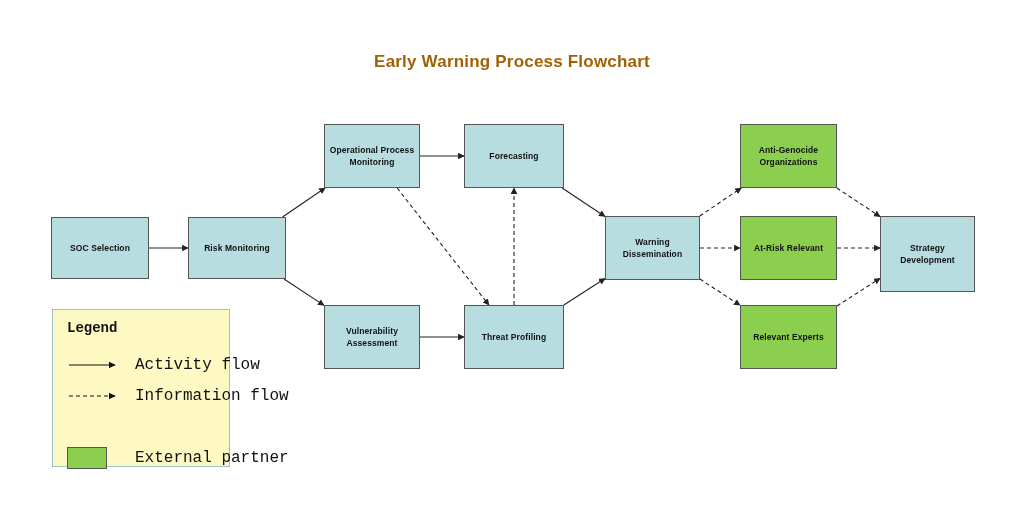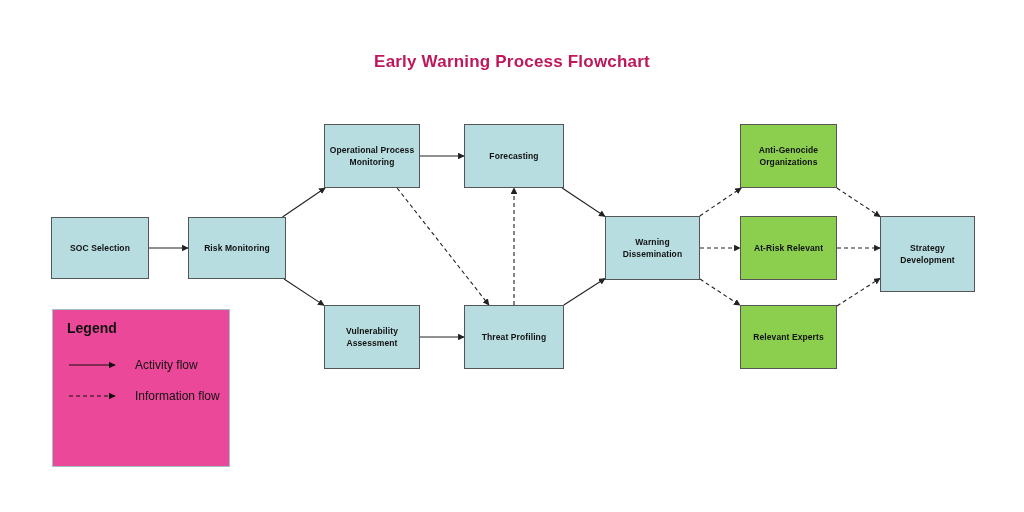--- a/index.html
+++ b/index.html
@@ -22,21 +22,21 @@
     height: 512px;
   }
   .chart-title {
     position: absolute;
     left: 0;
     top: 52px;
     width: 1024px;
     text-align: center;
     font-size: 17px;
     font-weight: bold;
-    color: #be185d;
+    color: #a16207;
     letter-spacing: 0.2px;
   }
   .node {
     position: absolute;
     box-sizing: border-box;
     display: flex;
     align-items: center;
     justify-content: center;
     text-align: center;
     border: 1px solid #555555;
@@ -52,21 +52,22 @@
   .node span { display: block; width: 100%; }
 
   .legend-box {
     position: absolute;
     left: 52px;
     top: 309px;
     width: 178px;
     height: 158px;
     box-sizing: border-box;
     border: 1px solid #9ec3c8;
-    background: #ec4899;
+    background: #fef9c3;
+    font-family: Liberation Mono, monospace;
   }
   .legend-title {
     position: absolute;
     left: 14px;
     top: 10px;
     font-size: 14px;
     font-weight: bold;
     color: #111111;
   }
   .legend-row {
@@ -77,21 +78,21 @@
     display: flex;
     align-items: center;
   }
   .legend-row .sample {
     width: 54px;
     height: 22px;
     position: relative;
     flex: 0 0 54px;
   }
   .legend-row .lbl {
-    font-size: 12px;
+    font-size: 16px;
     color: #111111;
     margin-left: 14px;
     white-space: nowrap;
   }
   .swatch {
     width: 40px;
     height: 22px;
     box-sizing: border-box;
     border: 1px solid #555555;
   }
@@ -156,20 +157,26 @@
             <path d="M 0 0 L 10 5 L 0 10 z" fill="#111111"></path>
           </marker>
         </defs>
         <line x1="2" y1="11" x2="48" y2="11" stroke="#111111" stroke-width="1.2" stroke-dasharray="4,3" marker-end="url(#lg-arrow-b)"></line>
       </svg>
     </div>
     <div class="lbl">Information flow</div>
   </div>
 
 
+  <div class="legend-row" style="top:135px">
+    <div class="sample">
+      <div class="swatch external"></div>
+    </div>
+    <div class="lbl">External partner</div>
+  </div>
 </div>
 
 <div class="node internal" style="left: 51px; top: 217px; width: 98px; height: 62px;">
     <span>SOC Selection</span>
   </div>
 <div class="node internal" style="left: 188px; top: 217px; width: 98px; height: 62px;">
     <span>Risk Monitoring</span>
   </div>
 <div class="node internal" style="left: 324px; top: 124px; width: 96px; height: 64px;">
     <span>Operational Process Monitoring</span>

